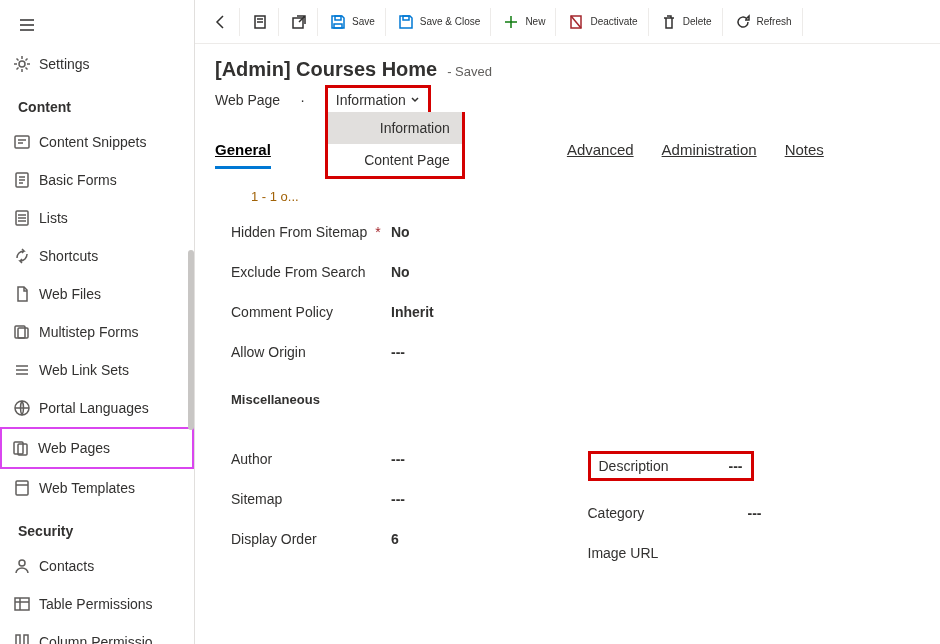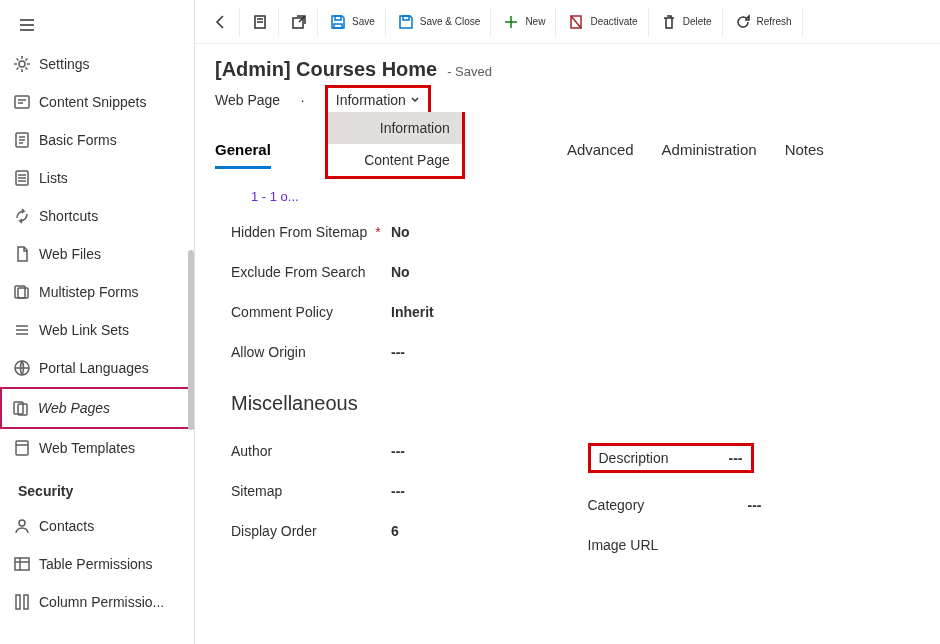--- a/index.html
+++ b/index.html
@@ -39,23 +39,22 @@
     .hamburger svg { width: 18px; height: 18px; }
     .nav-item {
       display: flex;
       align-items: center;
       padding: 10px 10px;
       cursor: pointer;
       gap: 8px;
       border-left: 3px solid transparent;
     }
     .nav-item.highlighted {
-      border: 2px solid #be185d;
+      border: 2px solid #d946ef;
       margin-right: 0;
-      font-style: italic;
     }
     .nav-item .icon {
       width: 18px;
       height: 18px;
       display: flex;
       align-items: center;
       justify-content: center;
       color: #605e5c;
     }
     .nav-item .label { color: #323130; }
@@ -150,20 +149,21 @@
       margin-top: 12px;
       position: relative;
     }
     .tab {
       padding: 8px 0;
       cursor: pointer;
       font-size: 15px;
       color: #323130;
       border-bottom: 3px solid transparent;
       white-space: nowrap;
+      text-decoration: underline;
     }
     .tab.active {
       font-weight: 600;
       border-bottom-color: #0078d4;
       color: #000;
     }
     .tab-spacer { width: 240px; }
     
     .form-body {
       flex: 1;
@@ -187,35 +187,35 @@
     .form-value {
       font-size: 14px;
       font-weight: 600;
     }
     .form-two-col {
       display: flex;
       gap: 40px;
     }
     .form-col { flex: 1; }
     .section-header {
-      font-weight: 400;
-      font-size: 20px;
+      font-weight: 700;
+      font-size: 13px;
       margin-top: 20px;
-      margin-bottom: 10px;
+      margin-bottom: 26px;
       padding-bottom: 6px;
     }
     .field-highlighted {
       border: 3px solid #d40000;
       padding: 4px 8px;
       display: flex;
       gap: 60px;
       align-items: center;
     }
     .cutoff-text {
-      color: #6d28d9;
+      color: #a16207;
       font-size: 13px;
       margin-left: 20px;
       margin-bottom: 8px;
     }
     svg { stroke: currentColor; fill: none; stroke-width: 1.5; }
   </style>
 </head>
 <body>
 
 <div class="sidebar">
@@ -227,20 +227,21 @@
   <div class="nav-item">
     <span class="icon">
       <svg viewBox="0 0 18 18">
           <circle cx="9" cy="9" r="3"></circle>
           <path d="M9 1v3M9 14v3M1 9h3M14 9h3M3.5 3.5l2 2M12.5 12.5l2 2M3.5 14.5l2-2M12.5 5.5l2-2"></path>
         </svg>
     </span>
     <span class="label">Settings</span>
   </div>
 
+  <div class="nav-section-header">Content</div>
 
   <div class="nav-item">
     <span class="icon">
         <svg viewBox="0 0 18 18">
           <rect x="2" y="3" width="14" height="12" rx="1"></rect>
           <path d="M5 7h8M5 10h5"></path>
         </svg>
       </span>
     <span class="label">Content Snippets</span>
   </div>

